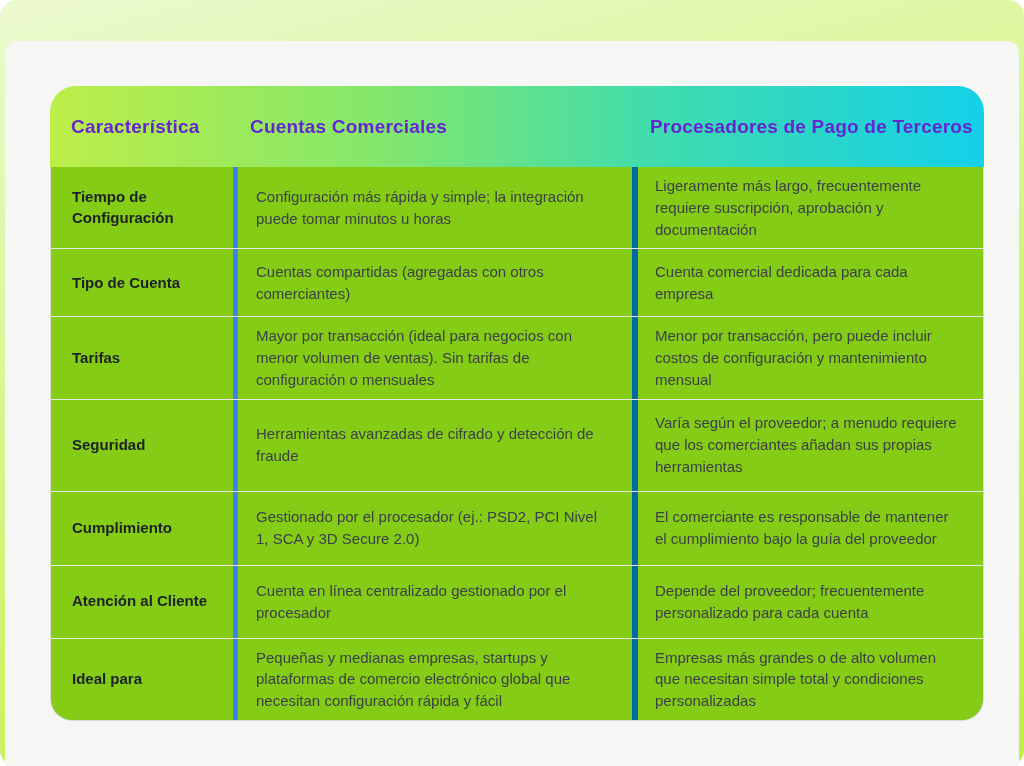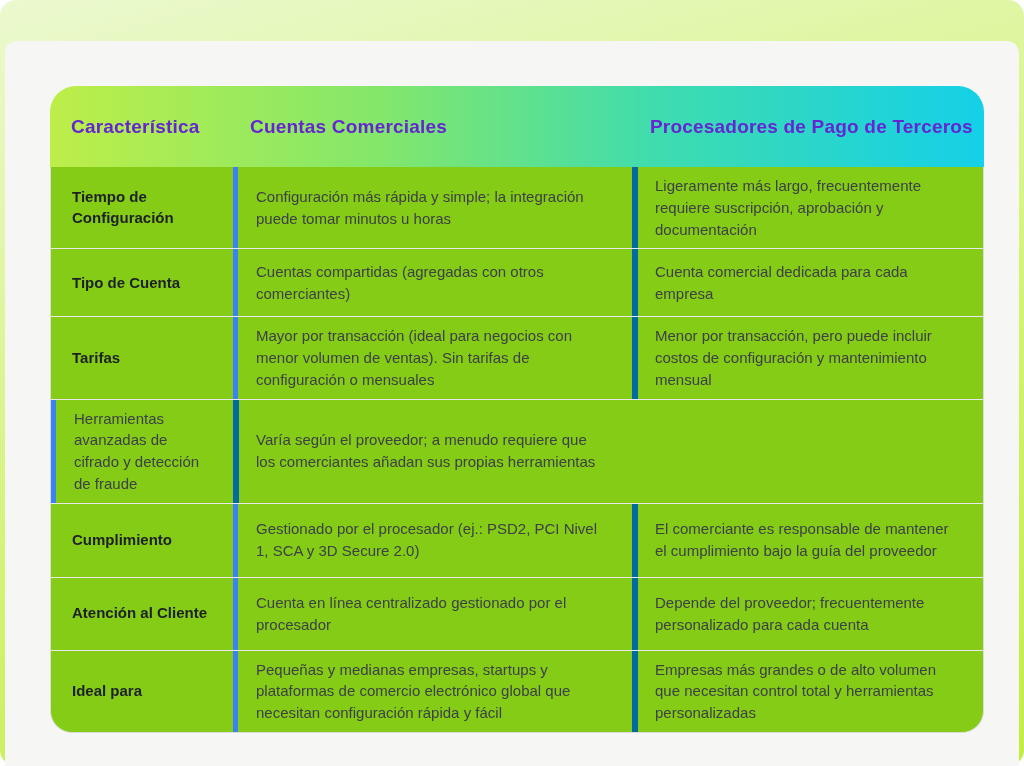--- a/index.html
+++ b/index.html
@@ -122,38 +122,39 @@
           <div class="cell col3">Cuenta comercial dedicada para cada empresa</div>
         </div>
 
         <div class="row">
           <div class="cell feature">Tarifas</div>
           <div class="cell col2">Mayor por transacción (ideal para negocios con menor volumen de ventas). Sin tarifas de configuración o mensuales</div>
           <div class="cell col3">Menor por transacción, pero puede incluir costos de configuración y mantenimiento mensual</div>
         </div>
 
         <div class="row">
+          <div class="cell feature">Seguridad</div>
           <div class="cell col2">Herramientas avanzadas de cifrado y detección de fraude</div>
           <div class="cell col3">Varía según el proveedor; a menudo requiere que los comerciantes añadan sus propias herramientas</div>
         </div>
 
         <div class="row">
           <div class="cell feature">Cumplimiento</div>
           <div class="cell col2">Gestionado por el procesador (ej.: PSD2, PCI Nivel 1, SCA y 3D Secure 2.0)</div>
           <div class="cell col3">El comerciante es responsable de mantener el cumplimiento bajo la guía del proveedor</div>
         </div>
 
         <div class="row">
           <div class="cell feature">Atención al Cliente</div>
           <div class="cell col2">Cuenta en línea centralizado gestionado por el procesador</div>
           <div class="cell col3">Depende del proveedor; frecuentemente personalizado para cada cuenta</div>
         </div>
 
         <div class="row">
           <div class="cell feature">Ideal para</div>
           <div class="cell col2">Pequeñas y medianas empresas, startups y plataformas de comercio electrónico global que necesitan configuración rápida y fácil</div>
-          <div class="cell col3">Empresas más grandes o de alto volumen que necesitan control total y herramientas personalizadas</div>
+          <div class="cell col3">Empresas más grandes o de alto volumen que necesitan simple total y condiciones personalizadas</div>
         </div>
 
       </div>
     </div>
   </div>
 </div>
 
 </body></html>

